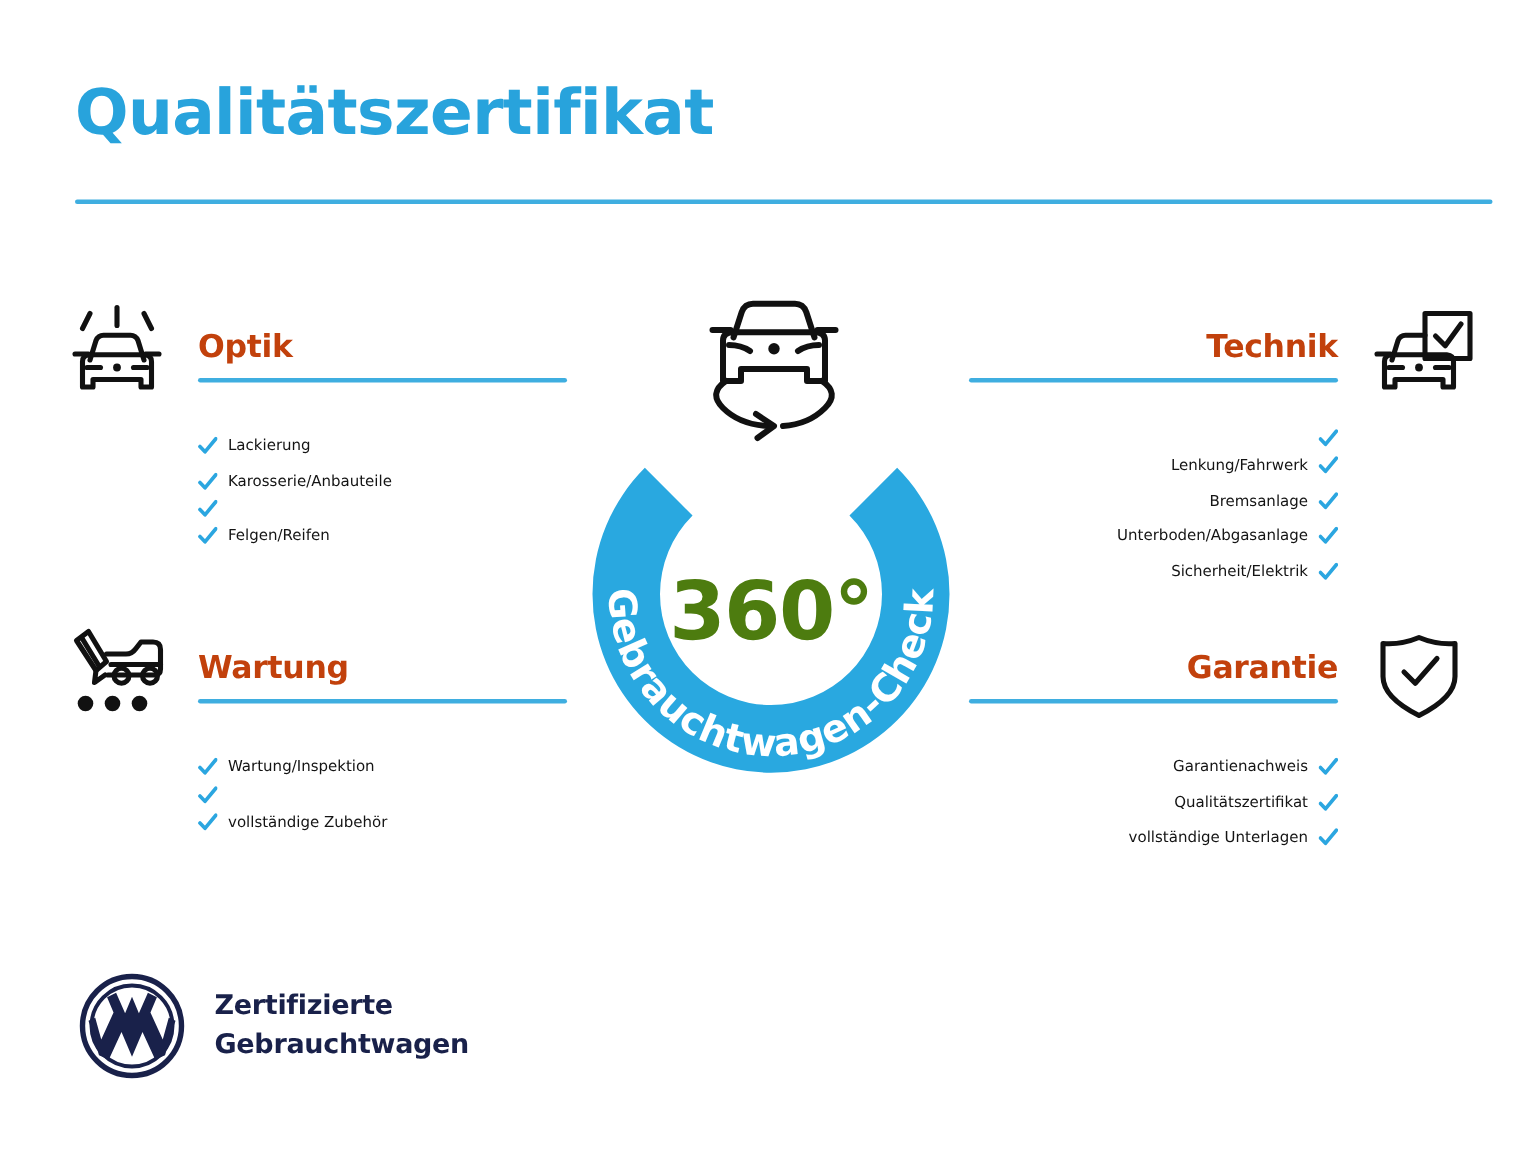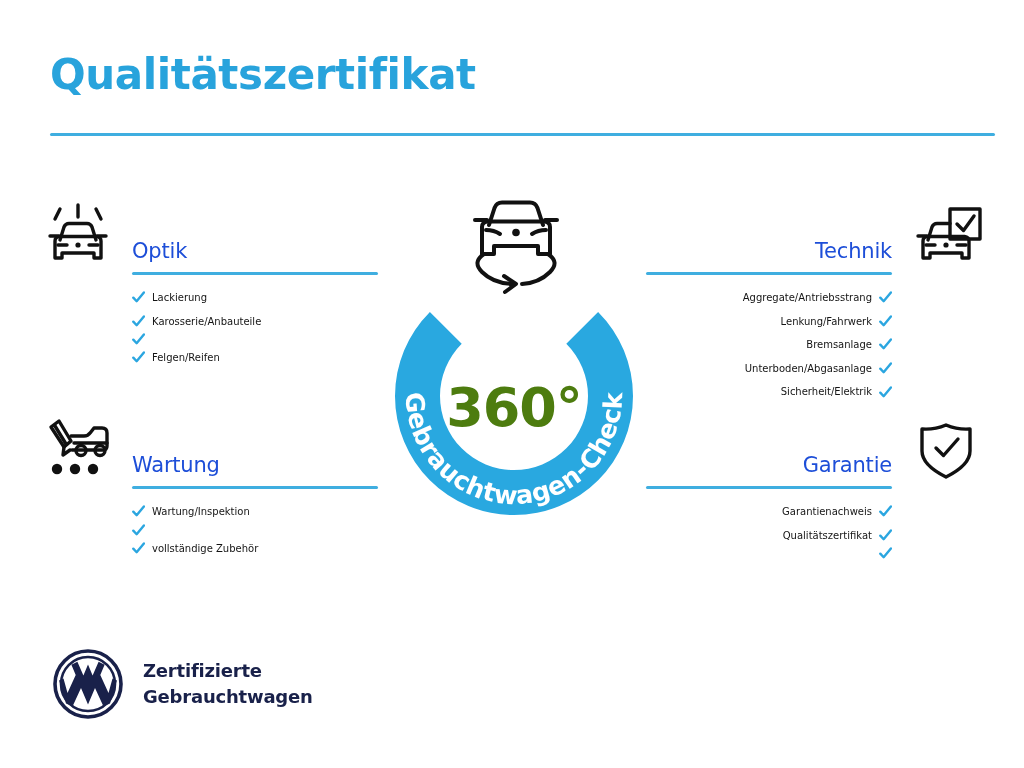--- a/index.html
+++ b/index.html
@@ -74,26 +74,25 @@
   .head-text {
     position: absolute;
     top: 20px;
     width: 250px;
   }
   .block-left  .head-text { left: 94px;  text-align: left; }
   .block-right .head-text { right: 94px; text-align: right; }
 
   .block-heading {
     font-size: 21px;
-    font-weight: 400;
-    color: #1d4ed8;
+    font-weight: 700;
+    color: #c2410c;
     line-height: 1.1;
     letter-spacing: -0.2px;
     white-space: nowrap;
-    margin-top: 20px;
   }
   .heading-rule {
     margin-top: 9px;
     height: 3px;
     width: 246px;
     background: #3FAEE0;
     border-radius: 2px;
   }
   .block-right .heading-rule { margin-left: auto; }
 
@@ -307,21 +306,20 @@
           <circle cx="40" cy="42" r="2.6" fill="#111"></circle>
         </svg>
       </div>
       <div class="head-text">
         <div class="block-heading">Technik</div>
         <div class="heading-rule"></div>
       </div>
     </div>
     <ul class="check-list">
       <li class="check-item">
-        <span>Aggregate/Antriebsstrang</span>
         <svg class="tick" viewBox="0 0 14 14">
             <path d="M1.4 7.2 L5 11 L12.8 1.6" fill="none" stroke="#2BA6E0" stroke-width="2.6" stroke-linecap="round" stroke-linejoin="round"></path>
           </svg>
       </li>
       <li class="check-item">
         <span>Lenkung/Fahrwerk</span>
         <svg class="tick" viewBox="0 0 14 14">
             <path d="M1.4 7.2 L5 11 L12.8 1.6" fill="none" stroke="#2BA6E0" stroke-width="2.6" stroke-linecap="round" stroke-linejoin="round"></path>
           </svg>
       </li>
@@ -368,20 +366,21 @@
             <path d="M1.4 7.2 L5 11 L12.8 1.6" fill="none" stroke="#2BA6E0" stroke-width="2.6" stroke-linecap="round" stroke-linejoin="round"></path>
           </svg>
       </li>
       <li class="check-item">
         <span>Qualitätszertifikat</span>
         <svg class="tick" viewBox="0 0 14 14">
             <path d="M1.4 7.2 L5 11 L12.8 1.6" fill="none" stroke="#2BA6E0" stroke-width="2.6" stroke-linecap="round" stroke-linejoin="round"></path>
           </svg>
       </li>
       <li class="check-item">
+        <span>vollständige Unterlagen</span>
         <svg class="tick" viewBox="0 0 14 14">
             <path d="M1.4 7.2 L5 11 L12.8 1.6" fill="none" stroke="#2BA6E0" stroke-width="2.6" stroke-linecap="round" stroke-linejoin="round"></path>
           </svg>
       </li>
     </ul>
   </div>
 
   <div class="badge">
 
     <svg class="badge-ring" viewBox="0 0 280 280">

